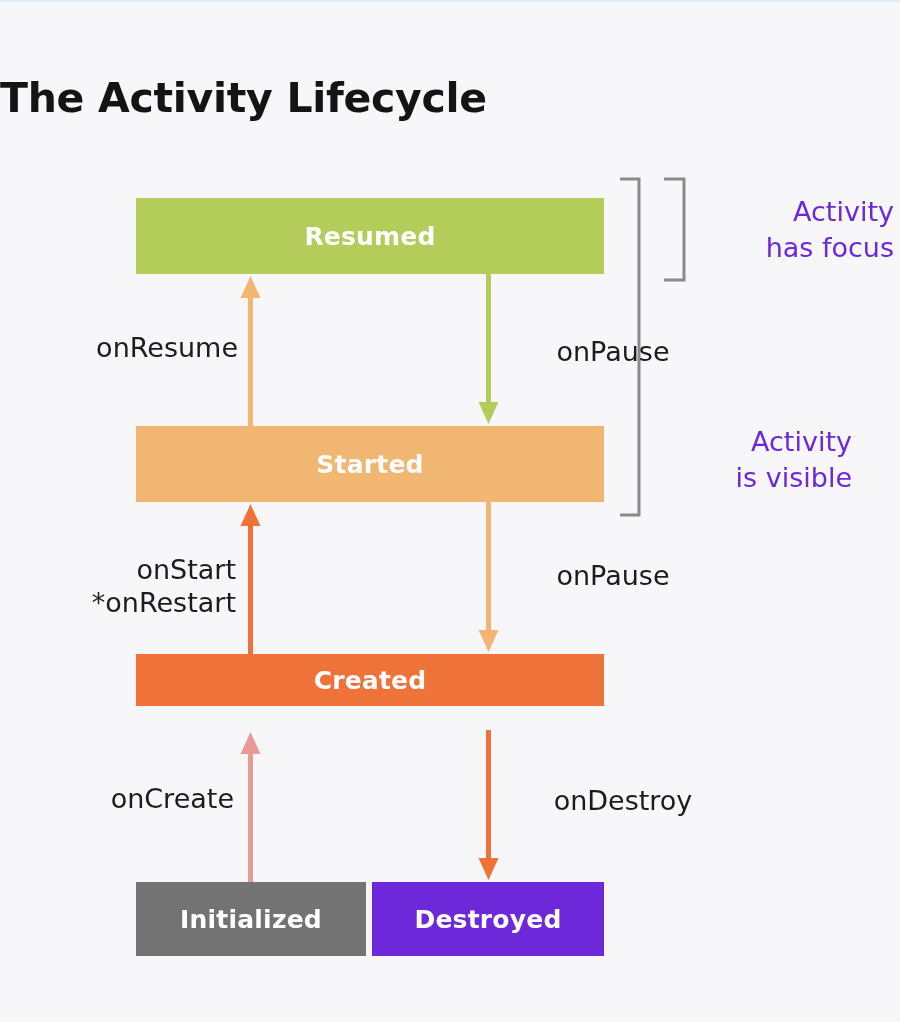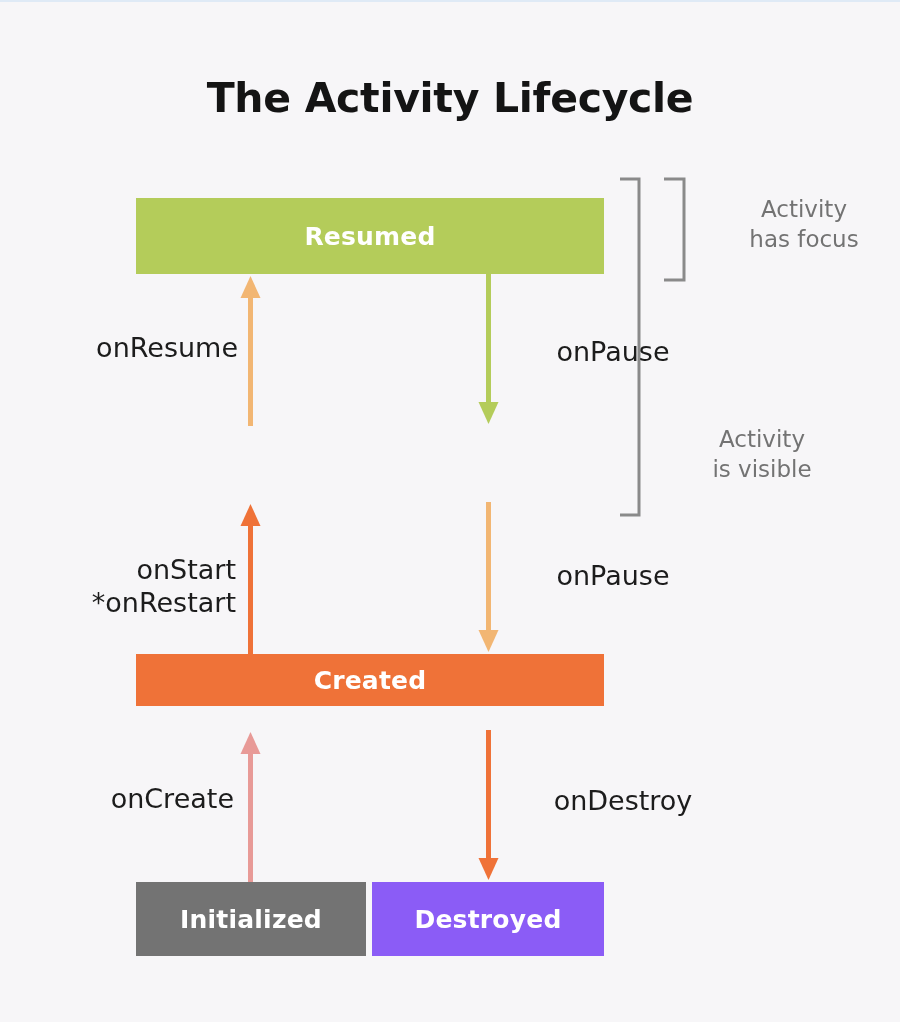--- a/index.html
+++ b/index.html
@@ -28,21 +28,20 @@
     width: 900px;
     height: 1022px;
   }
 
   
   .title {
     position: absolute;
     left: 0;
     top: 72px;
     width: 900px;
-    text-align: center;
     font-size: 41px;
     font-weight: bold;
     color: #141414;
     letter-spacing: -0.3px;
   }
 
   
   .state-box {
     position: absolute;
     display: flex;
@@ -50,21 +49,21 @@
     justify-content: center;
     color: #ffffff;
     font-weight: bold;
     font-size: 25px;
     letter-spacing: 0.2px;
   }
   .box-resumed     { left: 136px; top: 196px; width: 468px; height: 76px; background: #b4cc5a; }
   .box-started     { left: 136px; top: 424px; width: 468px; height: 76px; background: #f2b673; }
   .box-created     { left: 136px; top: 652px; width: 468px; height: 52px; background: #ef7238; }
   .box-initialized { left: 136px; top: 880px; width: 230px; height: 74px; background: #737373; }
-  .box-destroyed   { left: 372px; top: 880px; width: 232px; height: 74px; background: #8b5cf6; }
+  .box-destroyed   { left: 372px; top: 880px; width: 232px; height: 74px; background: #6d28d9; }
 
   
   .edge-label {
     position: absolute;
     font-size: 27px;
     color: #1c1c1c;
     line-height: 1.22;
     white-space: pre-line;
   }
   .edge-label.right-al { text-align: right; }
@@ -73,25 +72,25 @@
   .lbl-onresume  { left: 10px;  top: 330px; width: 228px; }
   .lbl-onstart   { left: 10px;  top: 552px; width: 226px; }
   .lbl-oncreate  { left: 10px;  top: 781px; width: 224px; }
   .lbl-onpause   { left: 513px; top: 334px; width: 200px; }
   .lbl-onstop    { left: 513px; top: 558px; width: 200px; }
   .lbl-ondestroy { left: 513px; top: 783px; width: 220px; }
 
   
   .annot-text {
     position: absolute;
-    font-size: 23px;
-    color: #737373;
+    font-size: 27px;
+    color: #6d28d9;
     line-height: 1.32;
     white-space: pre-line;
-    text-align: center;
+    text-align: right;
   }
   .annot-focus   { left: 714px; top: 192px; width: 180px; }
   .annot-visible { left: 672px; top: 422px; width: 180px; }
 </style>
 </head>
 <body>
 
 <div id="canvas">
 
   <svg id="diagram" viewBox="0 0 900 1022">
@@ -129,20 +128,23 @@
     <path d="M 664 177 L 684 177 L 684 278 L 664 278" fill="none" stroke="#8a8a8a" stroke-width="3"></path>
 
     <path d="M 620 177 L 639 177 L 639 513 L 620 513" fill="none" stroke="#8a8a8a" stroke-width="3"></path>
   </svg>
 
   <div class="title">The Activity Lifecycle</div>
 
   <div class="state-box box-resumed">
     <span>Resumed</span>
   </div>
+  <div class="state-box box-started">
+    <span>Started</span>
+  </div>
   <div class="state-box box-created">
     <span>Created</span>
   </div>
   <div class="state-box box-initialized">
     <span>Initialized</span>
   </div>
   <div class="state-box box-destroyed">
     <span>Destroyed</span>
   </div>
 

